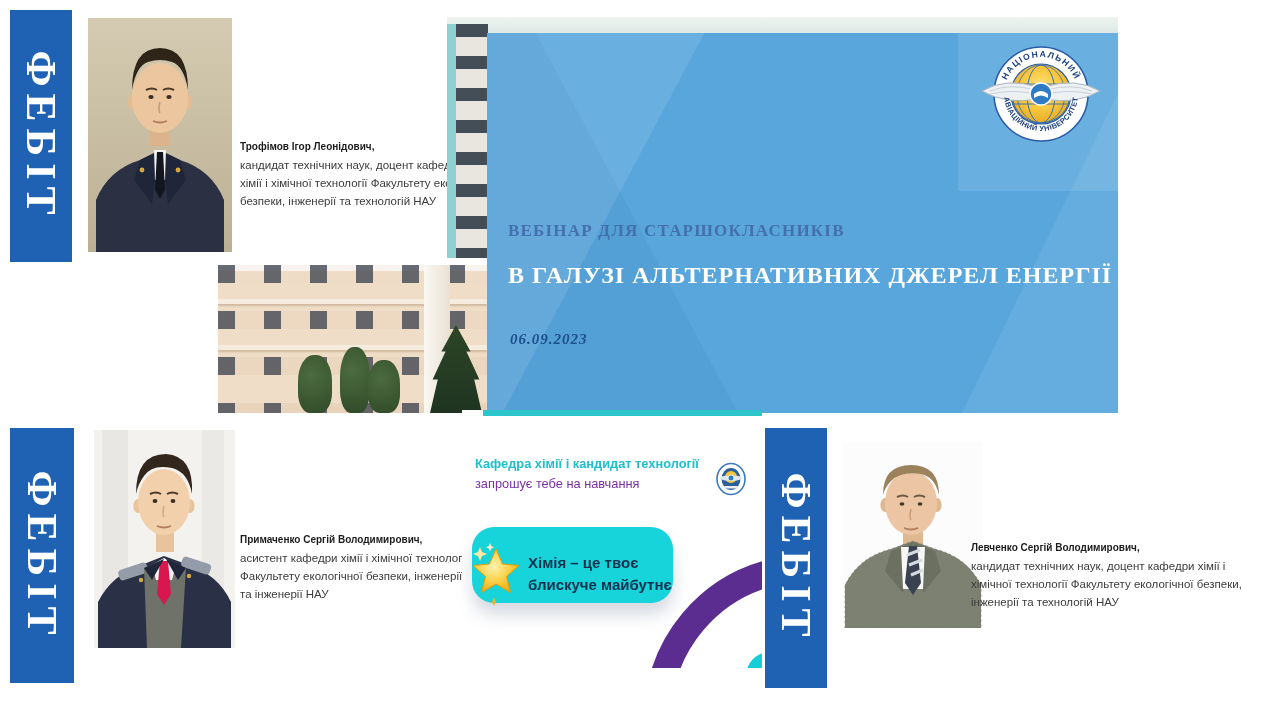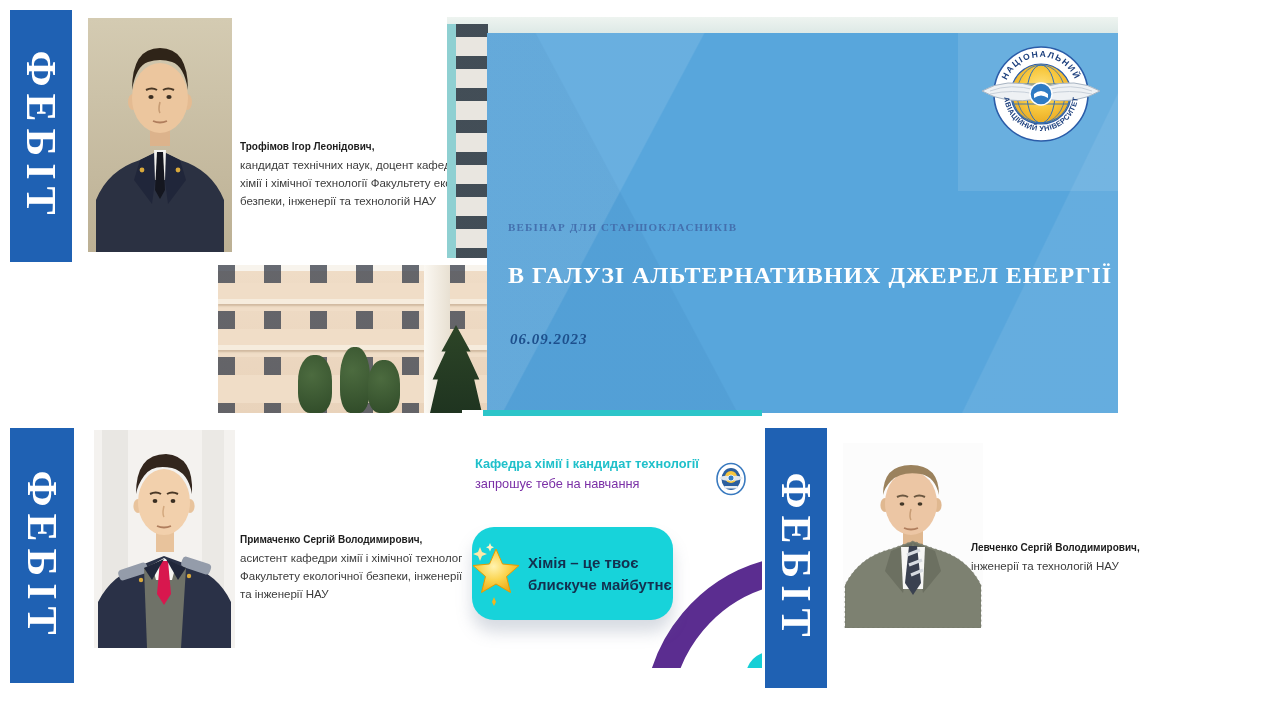--- a/index.html
+++ b/index.html
@@ -40,32 +40,32 @@
            clip-path:polygon(50% 0,78% 30%,70% 30%,95% 62%,85% 62%,100% 100%,0 100%,15% 62%,5% 62%,30% 30%,22% 30%);}
 
   
   .slide{z-index:3;background:
       linear-gradient(118deg,rgba(255,255,255,0.10) 0 26%,rgba(255,255,255,0) 26.2%),
       linear-gradient(296deg,rgba(255,255,255,0.08) 0 19%,rgba(255,255,255,0) 19.2%),
       linear-gradient(62deg,rgba(16,76,136,0.07) 0 30%,rgba(16,76,136,0) 30.2%),
       #58a6dc;}
   .slide-logo-halo{position:absolute;right:0;top:0;width:160px;height:158px;background:rgba(255,255,255,0.10);}
   .slide-kicker{position:absolute;left:21px;top:188px;font-family:"Liberation Serif",serif;
-      font-weight:bold;font-size:11px;letter-spacing:1.2px;color:#4470ae;white-space:nowrap;}
+      font-weight:bold;font-size:17px;letter-spacing:1.2px;color:#4470ae;white-space:nowrap;}
   .slide-title{position:absolute;left:21px;top:226px;font-family:"Liberation Serif",serif;
       font-weight:bold;font-size:24px;line-height:32px;letter-spacing:1px;color:#ffffff;white-space:nowrap;}
   .slide-date{position:absolute;left:23px;top:298px;font-family:"Liberation Serif",serif;
       font-weight:bold;font-style:italic;font-size:15px;color:#1d4f8c;letter-spacing:1px;}
 
   
   .card{z-index:3;background:#ffffff;}
   .card-topstrip{position:absolute;left:21px;right:0;top:0;height:6px;background:#2cc5c9;}
   .card-h1{position:absolute;left:13px;top:46px;font-weight:bold;font-size:12.8px;color:#1fc0ca;white-space:nowrap;}
   .card-h2{position:absolute;left:13px;top:66px;font-weight:normal;font-size:12.8px;color:#7a2fa6;white-space:nowrap;}
-  .pill{position:absolute;left:10px;top:117px;width:201px;height:93px;border-radius:22px;background:#17d3da;
+  .pill{position:absolute;left:10px;top:117px;width:201px;height:76px;border-radius:22px;background:#17d3da;
         box-shadow:0 12px 16px rgba(110,125,150,0.28);}
   .pill-text{position:absolute;left:56px;top:25px;font-weight:bold;font-size:15px;line-height:22px;
         color:#13304f;white-space:nowrap;}
   .card-arc{position:absolute;left:0;top:0;}
   .card-logo{position:absolute;left:253px;top:52px;}
   .pill-star{position:absolute;left:-2px;top:14px;}
 </style>
 </head>
 <body>
 
@@ -270,16 +270,18 @@
       <path d="M71 54 Q76 51 82 54" stroke="#6b5740" stroke-width="2" fill="none"></path>
       <ellipse cx="59" cy="61" rx="2.4" ry="1.8" fill="#433829"></ellipse>
       <ellipse cx="77" cy="61" rx="2.4" ry="1.8" fill="#433829"></ellipse>
       <path d="M68 66 Q66 74 68 77" stroke="#c79c74" stroke-width="1.5" fill="none"></path>
       <path d="M61 85 Q68 88 75 85" stroke="#b07e5d" stroke-width="1.8" fill="none"></path>
     </svg>
   </div>
 
   <div class="abs caption" style="left:971px;top:539px;width:270px;">
     <div class="cap-name">Левченко Сергій Володимирович,</div>
+    <div class="cap-line">кандидат технічних наук, доцент кафедри хімії і</div>
+    <div class="cap-line">хімічної технології Факультету екологічної безпеки,</div>
     <div class="cap-line">інженерії та технологій НАУ</div>
   </div>
 
 </div>
 
 </body></html>

